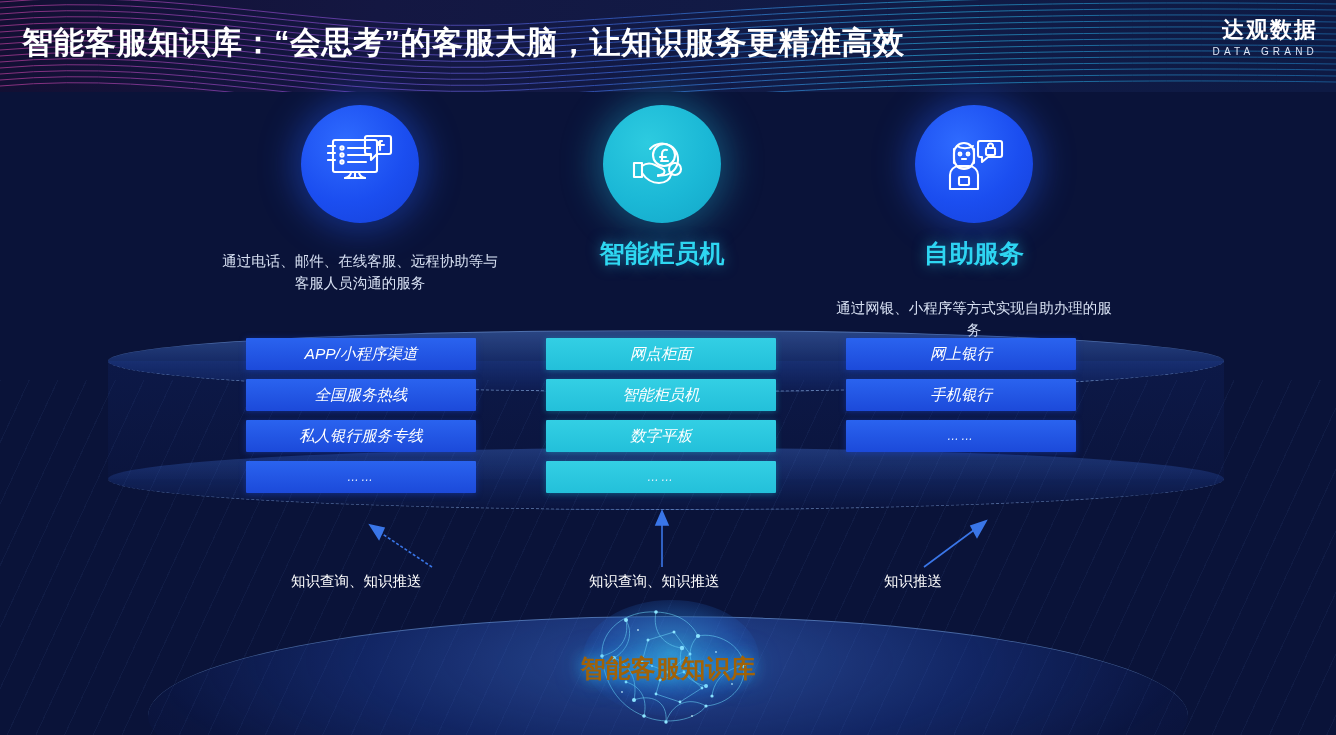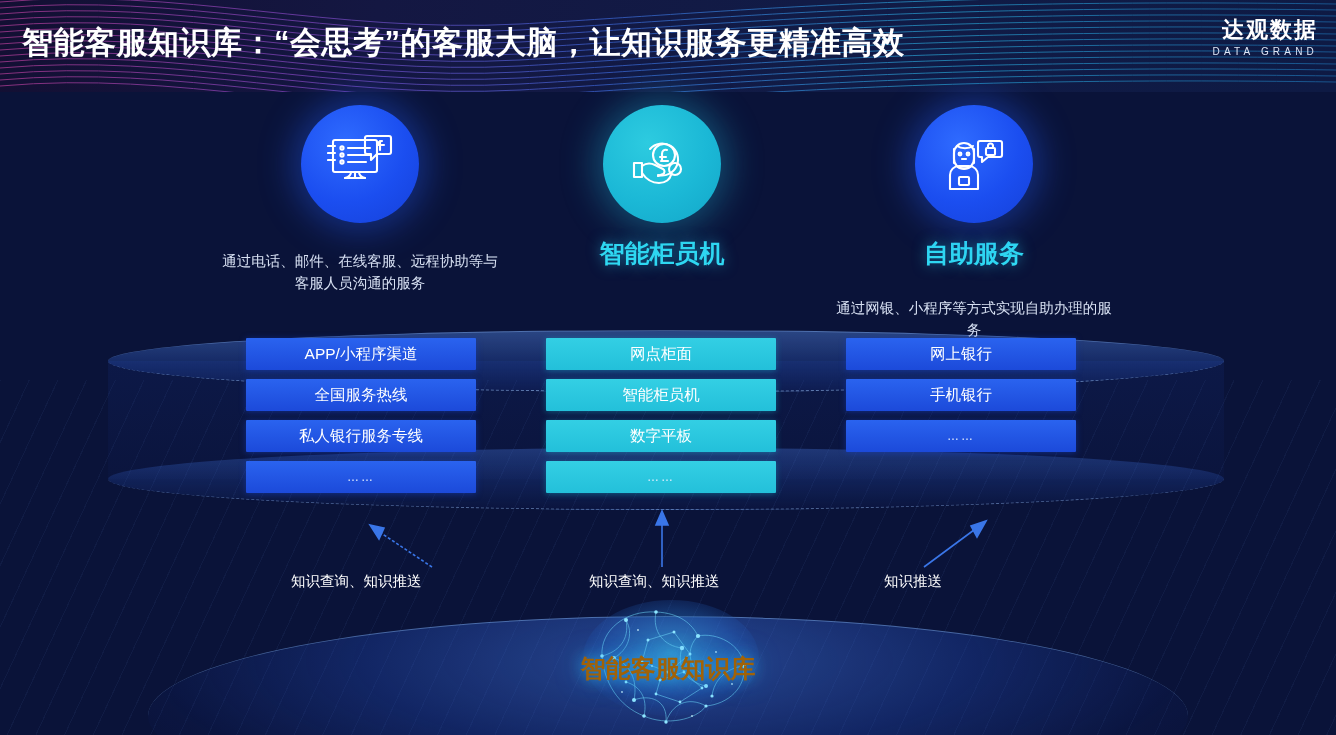--- a/index.html
+++ b/index.html
@@ -74,21 +74,21 @@
      position:absolute; left:0; top:31px; width:1116px; height:118px;
      background:linear-gradient(180deg, rgba(30,66,175,0.12) 0%, rgba(22,48,140,0.05) 100%);
   }
 
   
   .btncol { position:absolute; width:230px; }
   .bc1 { left:246px; top:338px; }
   .bc2 { left:546px; top:338px; }
   .bc3 { left:846px; top:338px; }
   .btn { height:32px; line-height:32px; text-align:center; font-size:15.5px;
-         color:#ffffff; margin-bottom:9px; border-radius:1px; }
+         color:#ffffff; margin-bottom:9px; border-radius:1px;font-style:italic; }
   .btn.blue { background:linear-gradient(180deg,#2a63ef 0%,#1c4ada 100%);
               box-shadow:0 1px 6px rgba(20,60,190,0.55); }
   .btn.cyan { background:linear-gradient(180deg,#33cfe4 0%,#23c0da 100%);
               box-shadow:0 1px 6px rgba(20,170,200,0.45); }
   .btn.ellipsis { letter-spacing:2px; font-size:12px; color:#e8f1ff; }
 
   
   .arrows { position:absolute; left:0; top:495px; width:1336px; height:110px; }
   .arr-label { position:absolute; font-size:14.5px; color:#ffffff; white-space:nowrap; }
   .lbl-1 { left:291px; top:572px; }

